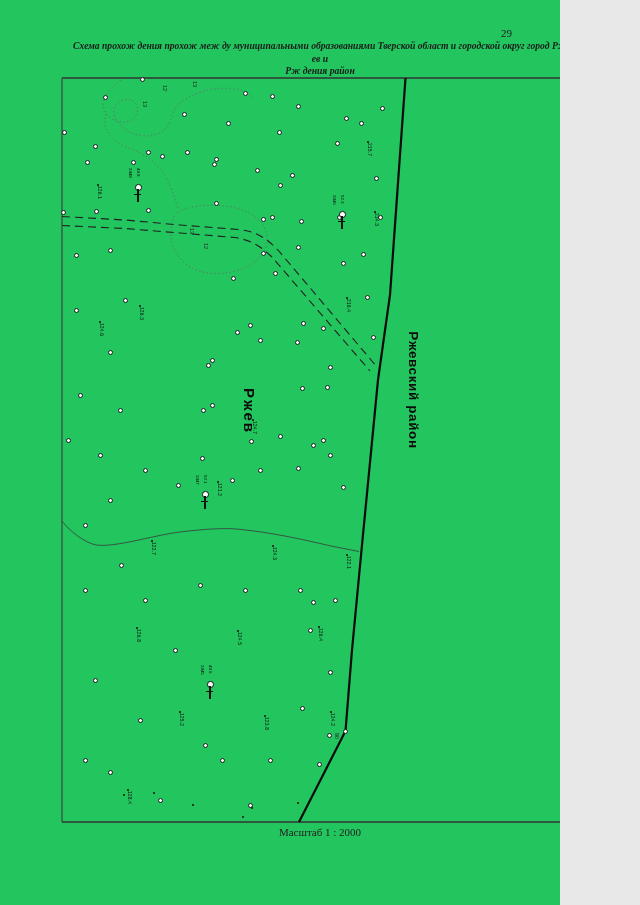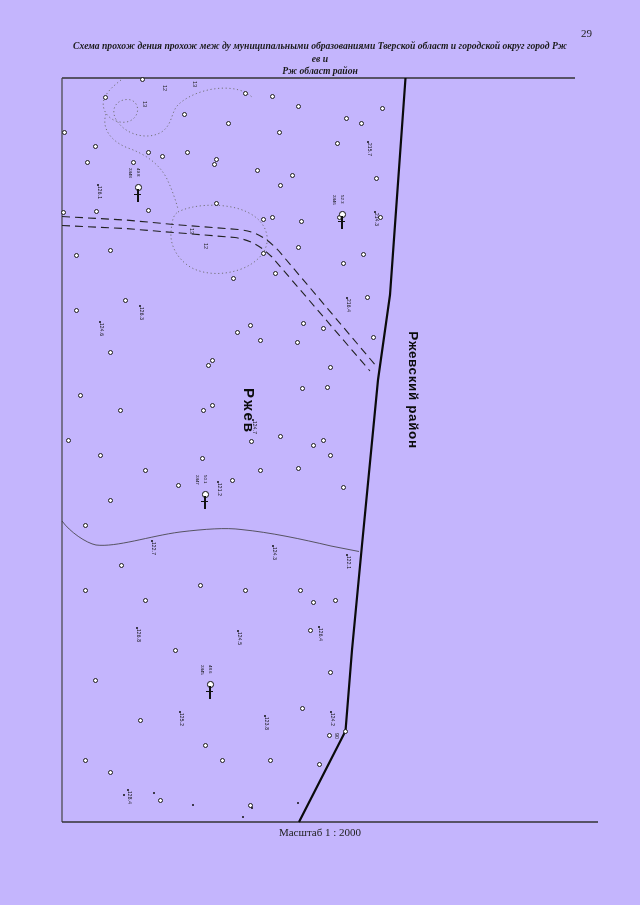--- a/index.html
+++ b/index.html
@@ -1,16 +1,16 @@
 <!DOCTYPE html>
 <html><head>
 <meta charset="utf-8">
 <style>
   html,body{margin:0;padding:0;background:#e8e8e8;}
-  #page{position:relative;width:640px;height:905px;background:#c4b5fd;overflow:hidden;
+  #page{position:relative;width:560px;height:905px;background:#22c55e;overflow:hidden;
         font-family:"Liberation Serif",serif;color:#111;}
   #page-num{position:absolute;top:27px;right:48px;font-size:11px;color:#222;}
   #title{position:absolute;top:40px;left:70px;width:500px;text-align:center;
          font-style:italic;font-size:9.6px;line-height:12.5px;color:#1a1a1a;font-weight:bold;}
   #scale{position:absolute;top:826px;left:0;width:640px;text-align:center;font-size:11px;color:#222;}
   svg{position:absolute;left:0;top:0;}
   
   .vlabel{position:absolute;transform:translate(-50%,-50%) rotate(90deg);
           white-space:nowrap;font-family:"Liberation Sans",sans-serif;font-weight:bold;color:#0c0c0c;}
   #city-label{font-size:15px;letter-spacing:2px;}
@@ -36,21 +36,21 @@
 </style>
 </head>
 <body>
 
 <div id="page">
 
   <div id="page-num">29</div>
 
   <div id="title">
     <span>Схема прохож дения прохож меж ду муниципальными образованиями Тверской област и городской округ город Рж ев и</span><br>
-    <span>Рж област район</span>
+    <span>Рж дения район</span>
   </div>
 
   <svg id="map-svg" width="640" height="905" viewBox="0 0 640 905">
     <path fill="none" stroke="#333" stroke-width="1.6" d="M62,78 H575"></path>
     <path fill="none" stroke="#444" stroke-width="1.2" d="M62,78 V822"></path>
     <path fill="none" stroke="#333" stroke-width="1.6" d="M62,822 H598"></path>
     <path fill="none" stroke="#6a6a6a" stroke-width="0.9" stroke-dasharray="1.2 2.6" d="M121,80 C112,87 100,97 104,109 C108,122 127,127 135,117 C141,109 136,99 127,99.5 C115,100 110,111 117,121 C128,137 151,140 163,131 C173,123 171,111 179,104 C191,93 213,86.5 231,88.5 C241,89.5 248,93 253,98"></path>
     <path fill="none" stroke="#6a6a6a" stroke-width="0.9" stroke-dasharray="1.2 2.6" d="M106,114 C101,129 112,142 128,148 C145,154 158,163 166,177 C171,187 175,198 178,209"></path>
     <path fill="none" stroke="#6a6a6a" stroke-width="0.9" stroke-dasharray="1.2 2.6" d="M178,212 C191,205 216,203 236,208 C253,212.5 265,222 267,236 C269,250 258,263 240,269.5 C220,276.5 198,274 186,264 C176,256 170,244 171,232 C172,221 173,215 178,212 Z"></path>
     <path fill="none" stroke="#222" stroke-width="1.1" stroke-dasharray="8 5" d="M62,216.5 L125,220 L180,225 L238,229.5 C256,231 266,238 278,250 L377,367"></path>

